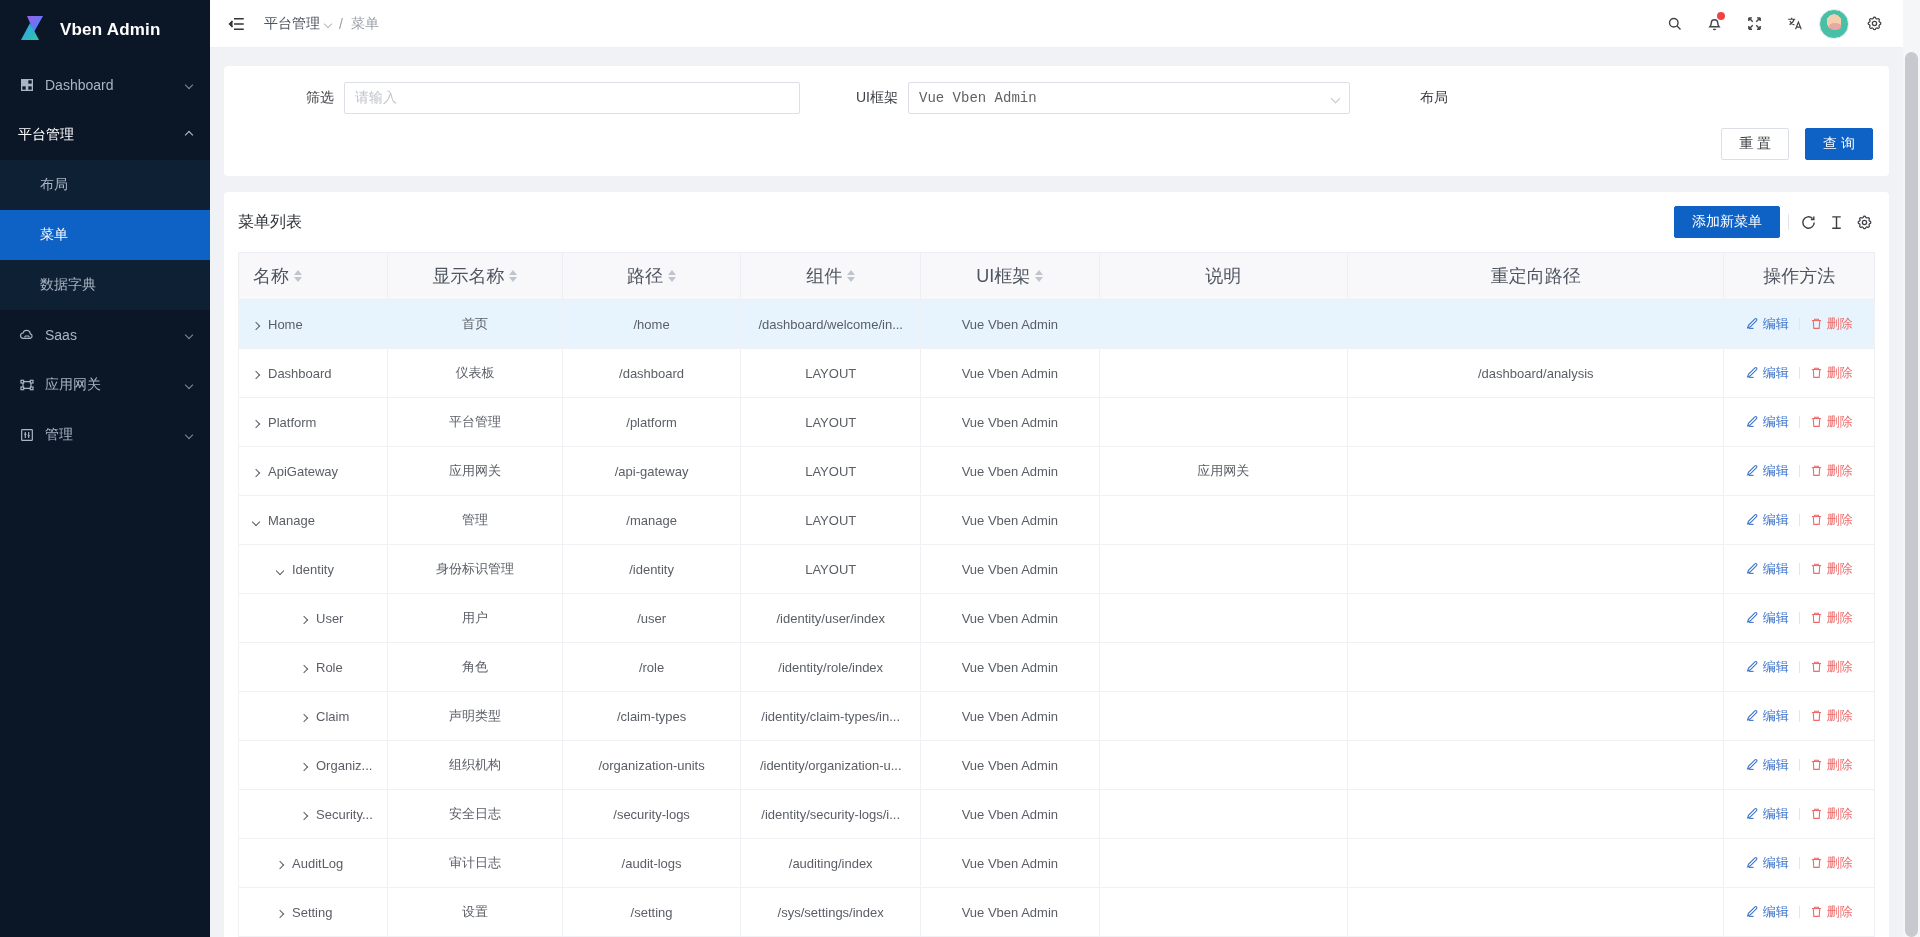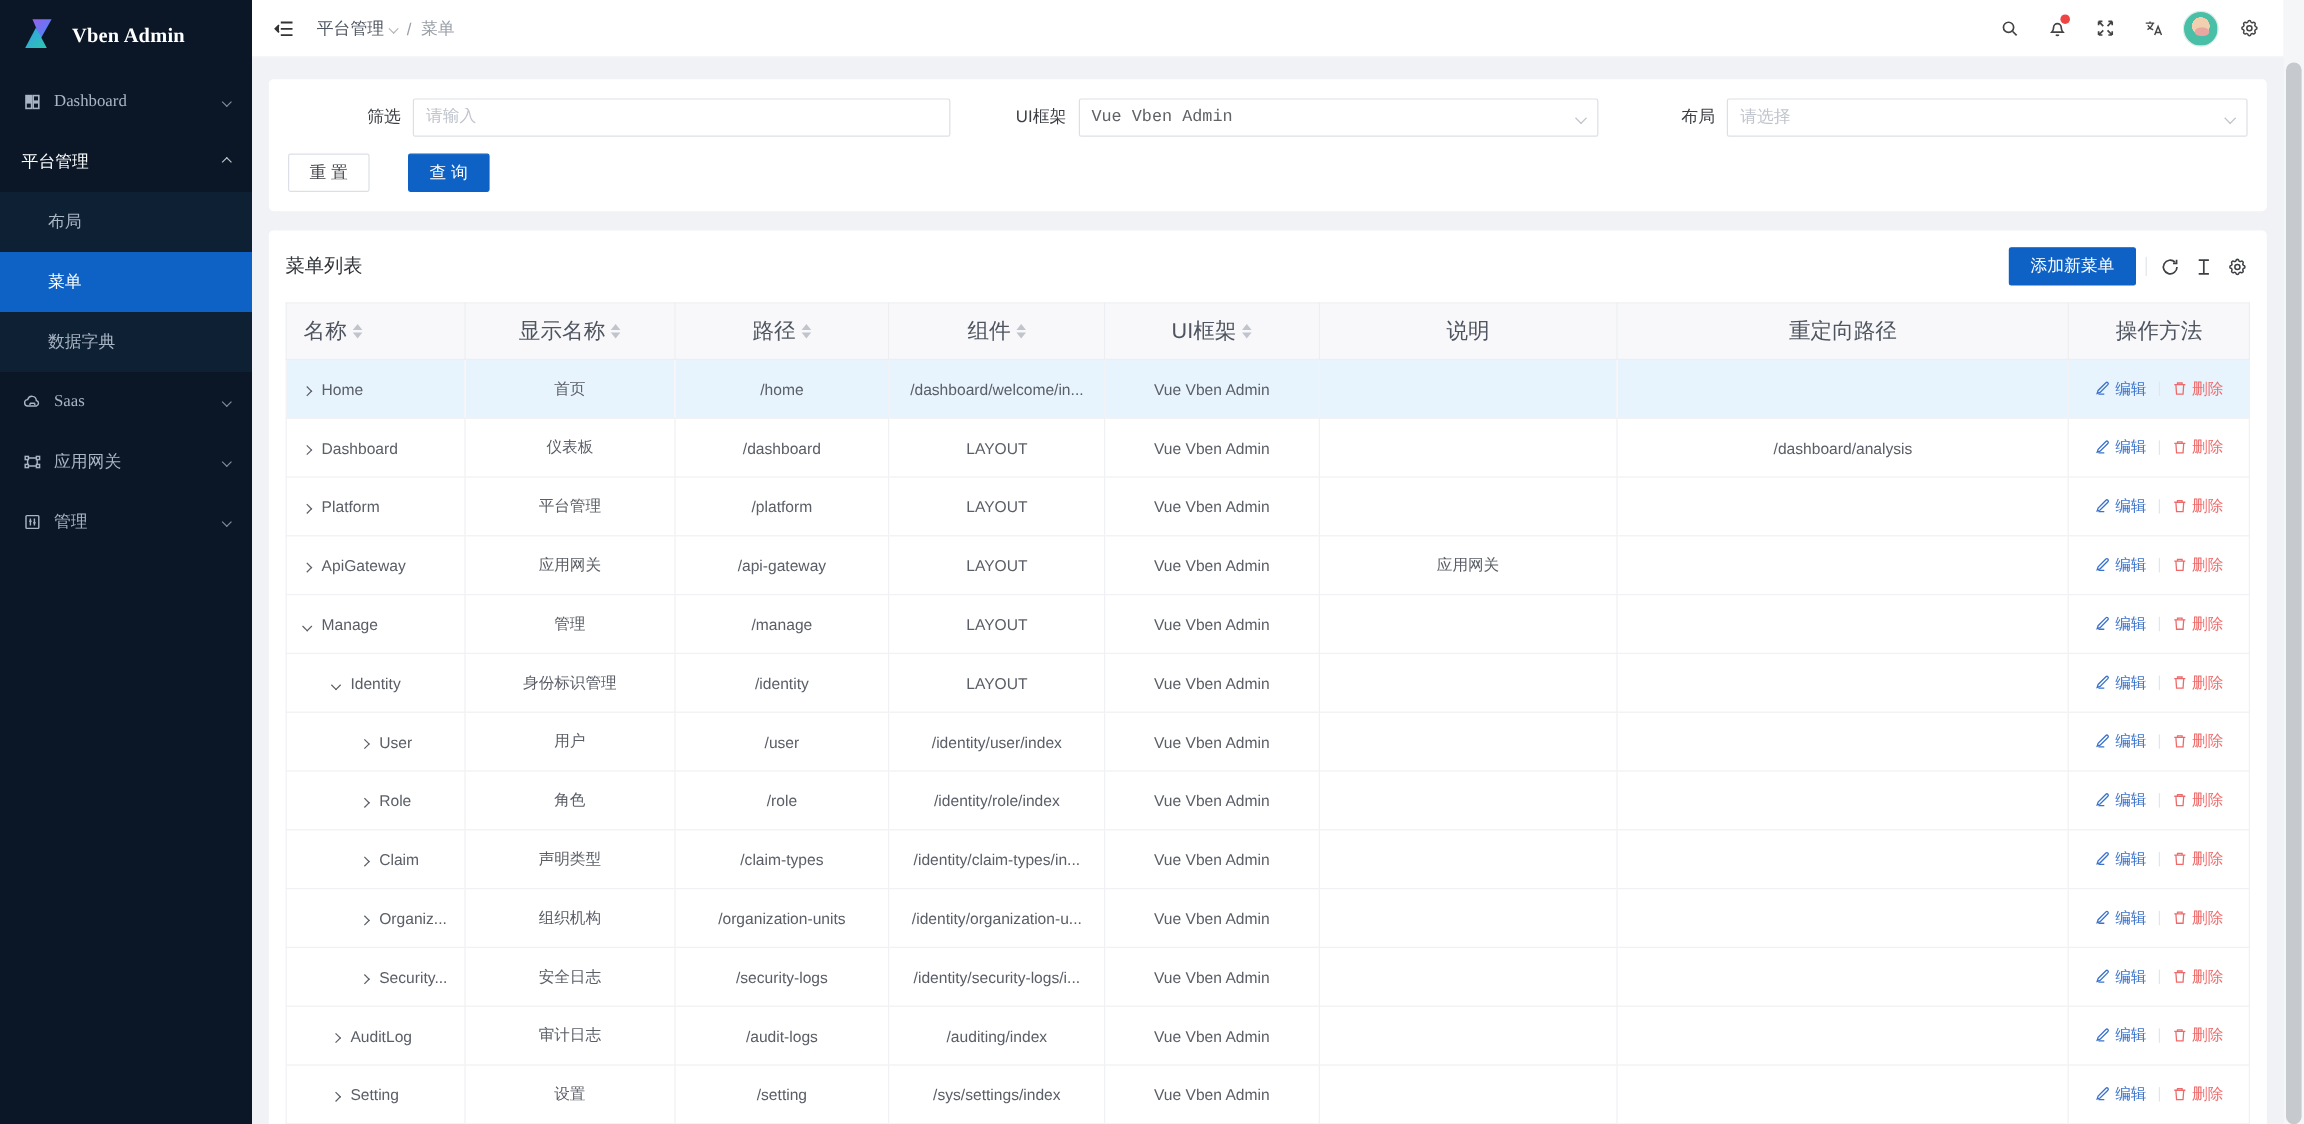--- a/index.html
+++ b/index.html
@@ -1,20 +1,20 @@
 <!DOCTYPE html>
 <html><head>
 <meta charset="utf-8">
 <style>
   * { margin:0; padding:0; box-sizing:border-box; }
   html,body { width:1920px; height:937px; overflow:hidden;
     font-family:"Liberation Sans","DejaVu Sans",sans-serif; font-size:14px; color:#333; background:#f0f2f5; }
 
   
-  .sidebar { position:absolute; left:0; top:0; width:210px; height:937px; background:#0b1727; z-index:5;font-family:Liberation Serif, serif; }
+  .sidebar { position:absolute; left:0; top:0; width:210px; height:937px; background:#0b1727; z-index:5; }
   .logo-row { display:flex; align-items:center; gap:10px; padding:14px 16px 10px 18px; height:56px; }
   .logo-title { color:#fff; font-weight:bold; font-size:17px; letter-spacing:.2px; }
   .nav { margin-top:4px; }
   .nav-item { position:relative; display:flex; align-items:center; gap:10px; height:50px; padding:0 18px; color:#a9b4c4; cursor:pointer; }
   .nav-item .nlabel { flex:1; font-size:14px; }
   .nav-item.active-parent { color:#fff; }
   .nav-sub { background:#0e2033; }
   .nav-sub .nav-item { padding-left:40px; }
   .nav-item.selected { background:#0e61c5; color:#fff; }
   .nicon { width:17px; height:17px; display:inline-flex; align-items:center; justify-content:center; }
@@ -43,21 +43,21 @@
   .filter-card { padding:16px 16px 16px; margin-bottom:16px; }
   .filter-row { display:flex; align-items:center; }
   .f-label { font-size:14px; color:#3c3f44; margin-right:10px; white-space:nowrap; }
   .f-input, .f-select { height:32px; border:1px solid #dcdfe6; border-radius:2px; background:#fff; display:flex; align-items:center; padding:0 10px; font-size:14px; color:#606266;font-family:Liberation Mono, monospace; }
   .f-input input { border:none; outline:none; width:100%; font-size:14px; color:#606266; font-family:inherit; }
   .f-input input::placeholder, .placeholder { color:#c0c4cc; }
   .f-select { justify-content:space-between; cursor:pointer; }
   .sel-chv { width:7px; height:7px; border-right:1.3px solid #c0c4cc; border-bottom:1.3px solid #c0c4cc; transform:rotate(45deg); margin-left:8px; }
   .w1 { width:456px; } .w2 { width:442px; } .w3 { width:442px; }
   .gap1 { width:56px; } .gap2 { width:70px; }
-  .btn-row { display:flex; gap:32px; margin-top:14px; }
+  .btn-row { display:flex; justify-content:flex-end; gap:16px; margin-top:14px; }
   .btn { height:32px; padding:0 17px; border-radius:2px; font-size:14px; display:flex; align-items:center; cursor:pointer; white-space:pre; }
   .btn-plain { background:#fff; border:1px solid #dcdfe6; color:#3c3f44; }
   .btn-primary { background:#0e61c5; border:1px solid #0e61c5; color:#fff; }
 
   
   .table-card { padding:14px 14px 0; }
   .table-head-row { display:flex; align-items:center; margin-bottom:14px; }
   .table-title { font-size:16px; color:#2f3338; }
   .table-tools { margin-left:auto; display:flex; align-items:center; gap:6px; }
   .tool-sep { width:1px; height:16px; background:#e2e5e9; margin:0 2px; }
@@ -248,24 +248,20 @@
         <input placeholder="请输入" style="">
       </div>
       <span class="gap1"></span>
       <span class="f-label">UI框架</span>
       <div class="f-select w2">
         <span>Vue Vben Admin</span>
         <span class="sel-chv"></span>
       </div>
       <span class="gap2"></span>
       <span class="f-label">布局</span>
-      <div class="f-select w3">
-        <span class="placeholder">请选择</span>
-        <span class="sel-chv"></span>
-      </div>
     </div>
     <div class="btn-row">
       <button class="btn btn-plain">重 置</button>
       <button class="btn btn-primary">查 询</button>
     </div>
   </section>
 
   <section class="card table-card">
     <div class="table-head-row">
       <span class="table-title">菜单列表</span>

